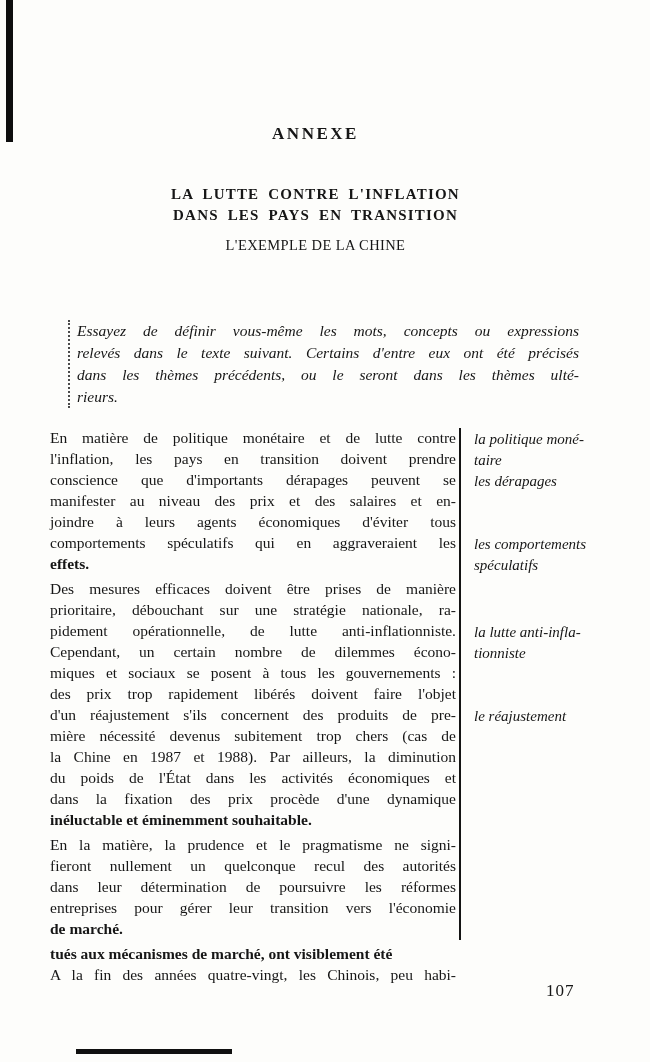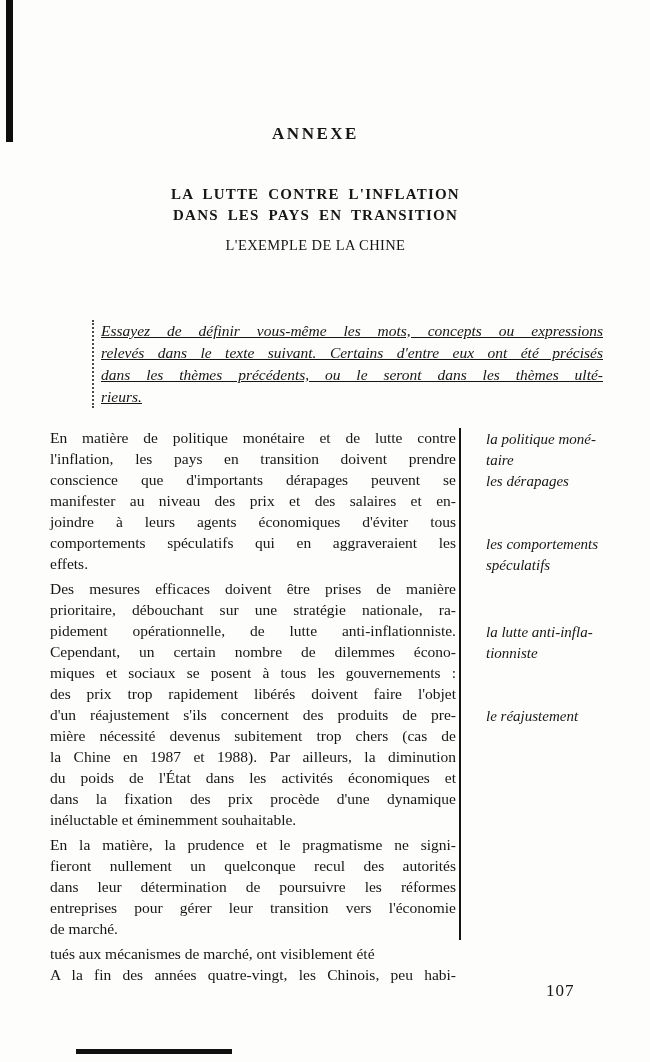--- a/index.html
+++ b/index.html
@@ -13,43 +13,43 @@
   .scan-bar-bottom{position:absolute;left:76px;top:1049px;width:156px;height:5px;background:#101010;}
 
   
   .head-wrap{position:absolute;left:48px;width:535px;text-align:center;}
   .annexe{top:124px;font-size:17px;font-weight:bold;letter-spacing:2.5px;}
   .main-title{top:184px;font-size:15px;font-weight:bold;letter-spacing:1.2px;word-spacing:4px;line-height:21px;}
   .subtitle{top:237px;font-size:14.5px;letter-spacing:.4px;}
 
   
   .instruction{
-    position:absolute;left:92px;top:320px;width:502px;
+    position:absolute;left:68px;top:320px;width:502px;
     border-left:2px dotted #4a4a4a;padding-left:7px;
-    font-style:italic;font-size:15.5px;line-height:22px;text-decoration:underline;
+    font-style:italic;font-size:15.5px;line-height:22px;
   }
   .instruction .tline{text-align:justify;text-align-last:justify;}
   .instruction .tline.last{text-align-last:left;}
 
   
   .main-text{
     position:absolute;left:50px;top:427px;width:406px;
     font-size:15.5px;line-height:21px;
   }
   .para{margin:0 0 4px 0;}
   .para .tline{text-align:justify;text-align-last:justify;white-space:nowrap;}
-  .para .tline.last{text-align-last:left;white-space:normal;}
+  .para .tline.last{text-align-last:left;white-space:normal;font-weight:bold;}
 
   
   .v-rule{position:absolute;left:459px;top:428px;width:2px;height:512px;background:#141414;}
 
   
   .margin-notes{position:absolute;left:474px;top:429px;width:130px;
     font-style:italic;font-size:15px;line-height:21px;}
-  .margin-note{position:absolute;left:12px;width:130px;}
+  .margin-note{position:absolute;left:0;width:130px;}
 
   .page-number{position:absolute;left:546px;top:981px;font-size:17px;letter-spacing:1px;}
 </style>
 </head>
 <body>
 
 <div class="scan-bar-left"></div>
 <div class="scan-bar-bottom"></div>
 
 <div class="head-wrap annexe">ANNEXE</div>

